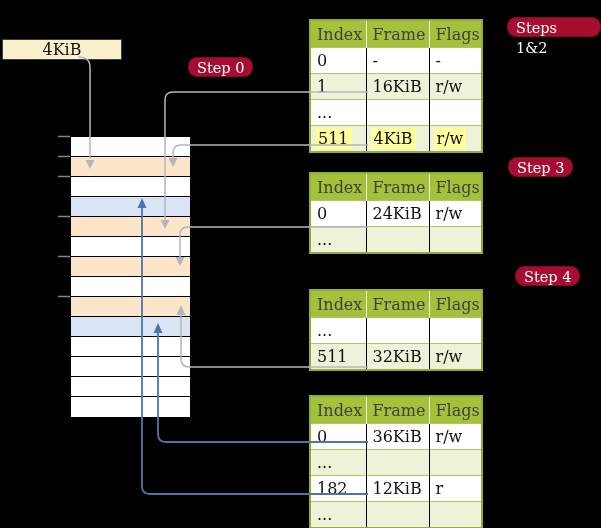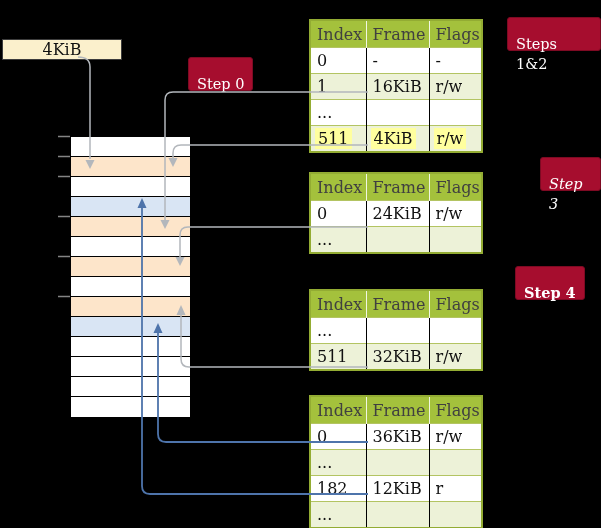--- a/index.html
+++ b/index.html
@@ -8,28 +8,28 @@
     font-family:"DejaVu Serif","Liberation Serif",serif;
   }
   
   .ptr-box{
     position:absolute;left:2px;top:39px;width:118px;height:19px;
     background:var(--pointer-box-bg,#fbf0cc);border:1px solid #3c3c3c;
     color:#111;font-size:16px;line-height:19px;text-align:center;
   }
   
   .step{
-    position:absolute;height:20px;line-height:20px;padding:16px 8px;
+    position:absolute;height:20px;line-height:20px;padding:0 8px;
     background:var(--step-label-bg,#a60d2e);color:var(--step-label-text,#fff);
-    font-size:14.5px;border-radius:3px;border:1px solid #7e0a23;box-sizing:border-box;
+    font-size:14.5px;border-radius:9px;border:1px solid #7e0a23;box-sizing:border-box;
   }
   .step0{left:188px;top:57px;}
   .steps12{left:507px;top:17px;}
-  .step3{left:540px;top:157px;font-style:italic;}
-  .step4{left:515px;top:266px;font-weight:bold;}
+  .step3{left:508px;top:157px;}
+  .step4{left:515px;top:266px;}
   
   .memcol{
     position:absolute;left:70px;top:136px;width:119px;height:280px;
     border:1px solid #000;background:#fff;
   }
   .memrow{height:20px;border-bottom:1px solid #000;box-sizing:border-box;}
   .memrow:last-child{border-bottom:none;}
   .mem-empty{background:#ffffff;}
   .mem-table{background:var(--memory-table-row-bg,#fde5ca);}
   .mem-page{background:var(--memory-page-row-bg,#d9e5f4);}

